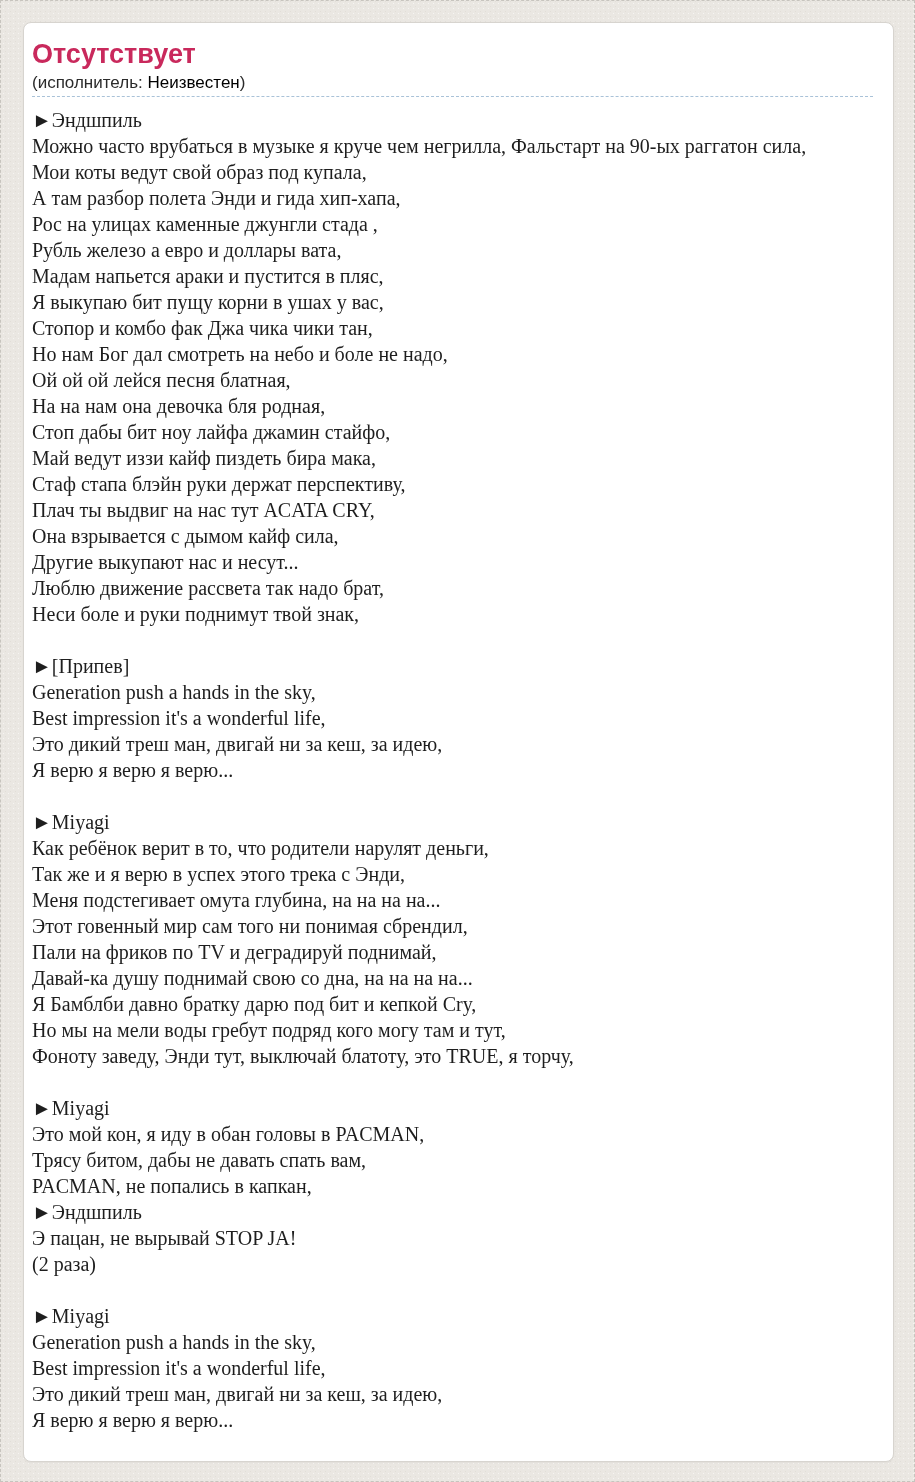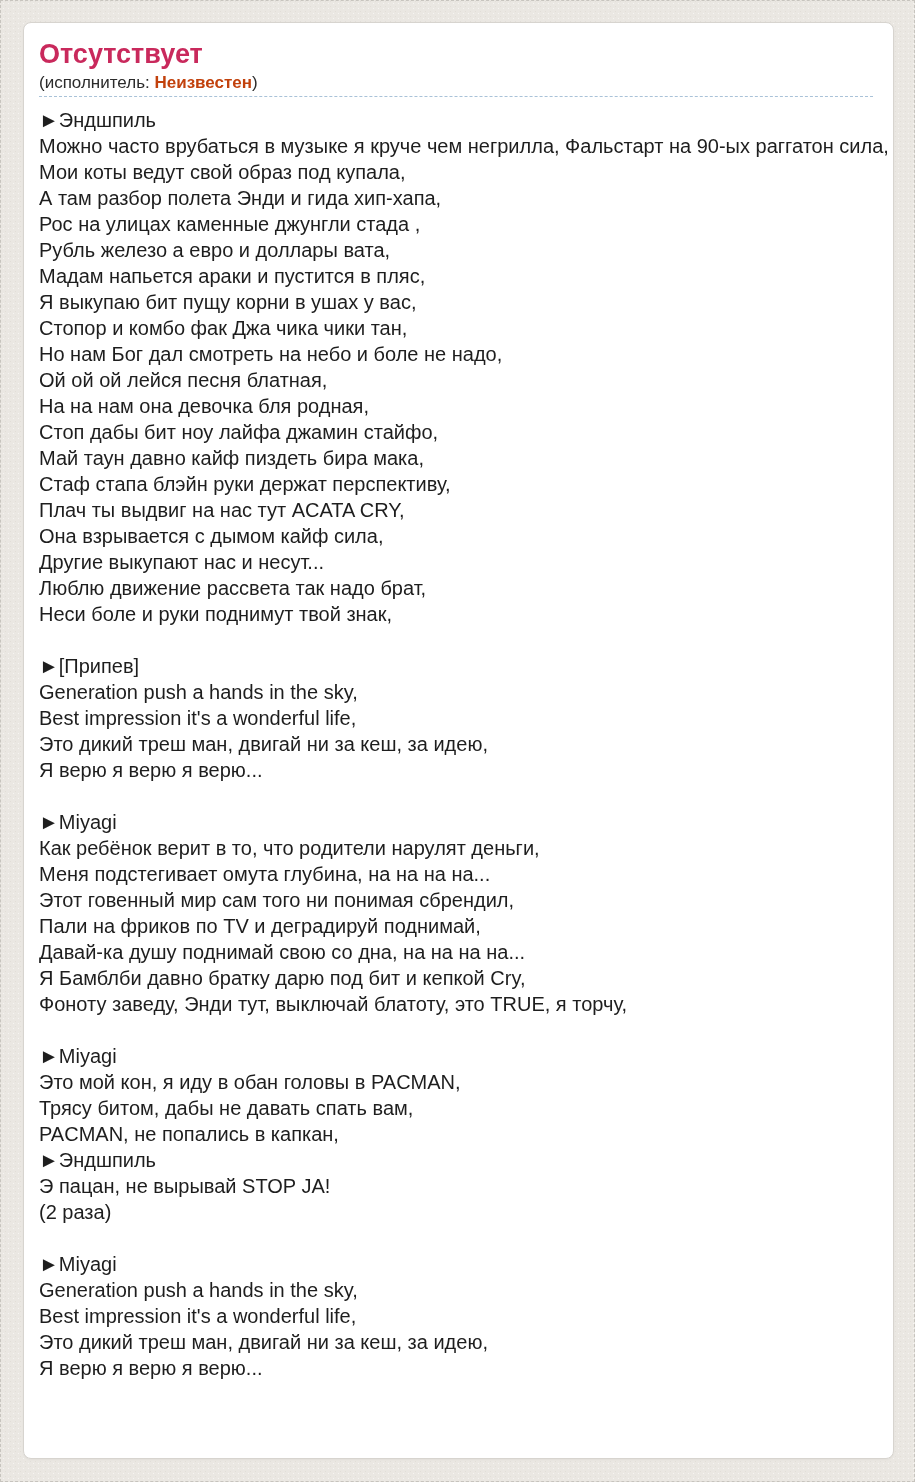--- a/index.html
+++ b/index.html
@@ -23,55 +23,55 @@
     overflow: hidden;
   }
   .card {
     margin: 21px 22px 0 22px;
     width: 871px;
     min-height: 1437px;
     background: #ffffff;
     border: 1px solid #d7d4cf;
     border-radius: 8px;
     box-shadow: 0 1px 2px rgba(0,0,0,0.04);
-    padding: 16px 20px 28px 15px;
+    padding: 16px 20px 28px 8px;
     overflow: hidden;
   }
   h1.page-title {
     margin: 0;
     font-size: 27px;
     line-height: 31px;
     font-weight: bold;
     color: #c9295c;
     letter-spacing: 0;
   }
   .artist-line {
     margin-top: 2px;
     font-size: 17px;
     line-height: 21px;
     color: #2b2b2b;
     white-space: nowrap;
   }
   .artist-link {
-    color: #c2410c;
+    color: #000000;
     text-decoration: none;
     cursor: pointer;
-    font-weight: bold;
   }
   .dashed-separator {
     margin-top: 3px;
     border-top: 1px dashed #a9c2d8;
     height: 0;
     width: 100%;
   }
   .lyrics {
     margin-top: 10px;
     font-size: 20px;
     line-height: 26px;
     color: #1e1e1e;
+    font-family: Liberation Serif, serif;
   }
   .lyric-line {
     min-height: 26px;
     white-space: nowrap;
   }
 </style>
 </head>
 <body>
 
 <div class="page">
@@ -92,41 +92,43 @@
         <div class="lyric-line">А там разбор полета Энди и гида хип-хапа,</div>
         <div class="lyric-line">Рос на улицах каменные джунгли стада ,</div>
         <div class="lyric-line">Рубль железо а евро и доллары вата,</div>
         <div class="lyric-line">Мадам напьется араки и пустится в пляс,</div>
         <div class="lyric-line">Я выкупаю бит пущу корни в ушах у вас,</div>
         <div class="lyric-line">Стопор и комбо фак Джа чика чики тан,</div>
         <div class="lyric-line">Но нам Бог дал смотреть на небо и боле не надо,</div>
         <div class="lyric-line">Ой ой ой лейся песня блатная,</div>
         <div class="lyric-line">На на нам она девочка бля родная,</div>
         <div class="lyric-line">Стоп дабы бит ноу лайфа джамин стайфо,</div>
-        <div class="lyric-line">Май таун давно кайф пиздеть бира мака,</div>
+        <div class="lyric-line">Май ведут иззи кайф пиздеть бира мака,</div>
         <div class="lyric-line">Стаф стапа блэйн руки держат перспективу,</div>
         <div class="lyric-line">Плач ты выдвиг на нас тут ACATA CRY,</div>
         <div class="lyric-line">Она взрывается с дымом кайф сила,</div>
         <div class="lyric-line">Другие выкупают нас и несут...</div>
         <div class="lyric-line">Люблю движение рассвета так надо брат,</div>
         <div class="lyric-line">Неси боле и руки поднимут твой знак,</div>
         <div class="lyric-line"></div>
         <div class="lyric-line">►[Припев]</div>
         <div class="lyric-line">Generation push a hands in the sky,</div>
         <div class="lyric-line">Best impression it's a wonderful life,</div>
         <div class="lyric-line">Это дикий треш ман, двигай ни за кеш, за идею,</div>
         <div class="lyric-line">Я верю я верю я верю...</div>
         <div class="lyric-line"></div>
         <div class="lyric-line">►Miyagi</div>
         <div class="lyric-line">Как ребёнок верит в то, что родители нарулят деньги,</div>
+        <div class="lyric-line">Так же и я верю в успех этого трека с Энди,</div>
         <div class="lyric-line">Меня подстегивает омута глубина, на на на на...</div>
         <div class="lyric-line">Этот говенный мир сам того ни понимая сбрендил,</div>
         <div class="lyric-line">Пали на фриков по TV и деградируй поднимай,</div>
         <div class="lyric-line">Давай-ка душу поднимай свою со дна, на на на на...</div>
         <div class="lyric-line">Я Бамблби давно братку дарю под бит и кепкой Cry,</div>
+        <div class="lyric-line">Но мы на мели воды гребут подряд кого могу там и тут,</div>
         <div class="lyric-line">Фоноту заведу, Энди тут, выключай блатоту, это TRUE, я торчу,</div>
         <div class="lyric-line"></div>
         <div class="lyric-line">►Miyagi</div>
         <div class="lyric-line">Это мой кон, я иду в обан головы в PACMAN,</div>
         <div class="lyric-line">Трясу битом, дабы не давать спать вам,</div>
         <div class="lyric-line">PACMAN, не попались в капкан,</div>
         <div class="lyric-line">►Эндшпиль</div>
         <div class="lyric-line">Э пацан, не вырывай STOP JA!</div>
         <div class="lyric-line">(2 раза)</div>
         <div class="lyric-line"></div>

